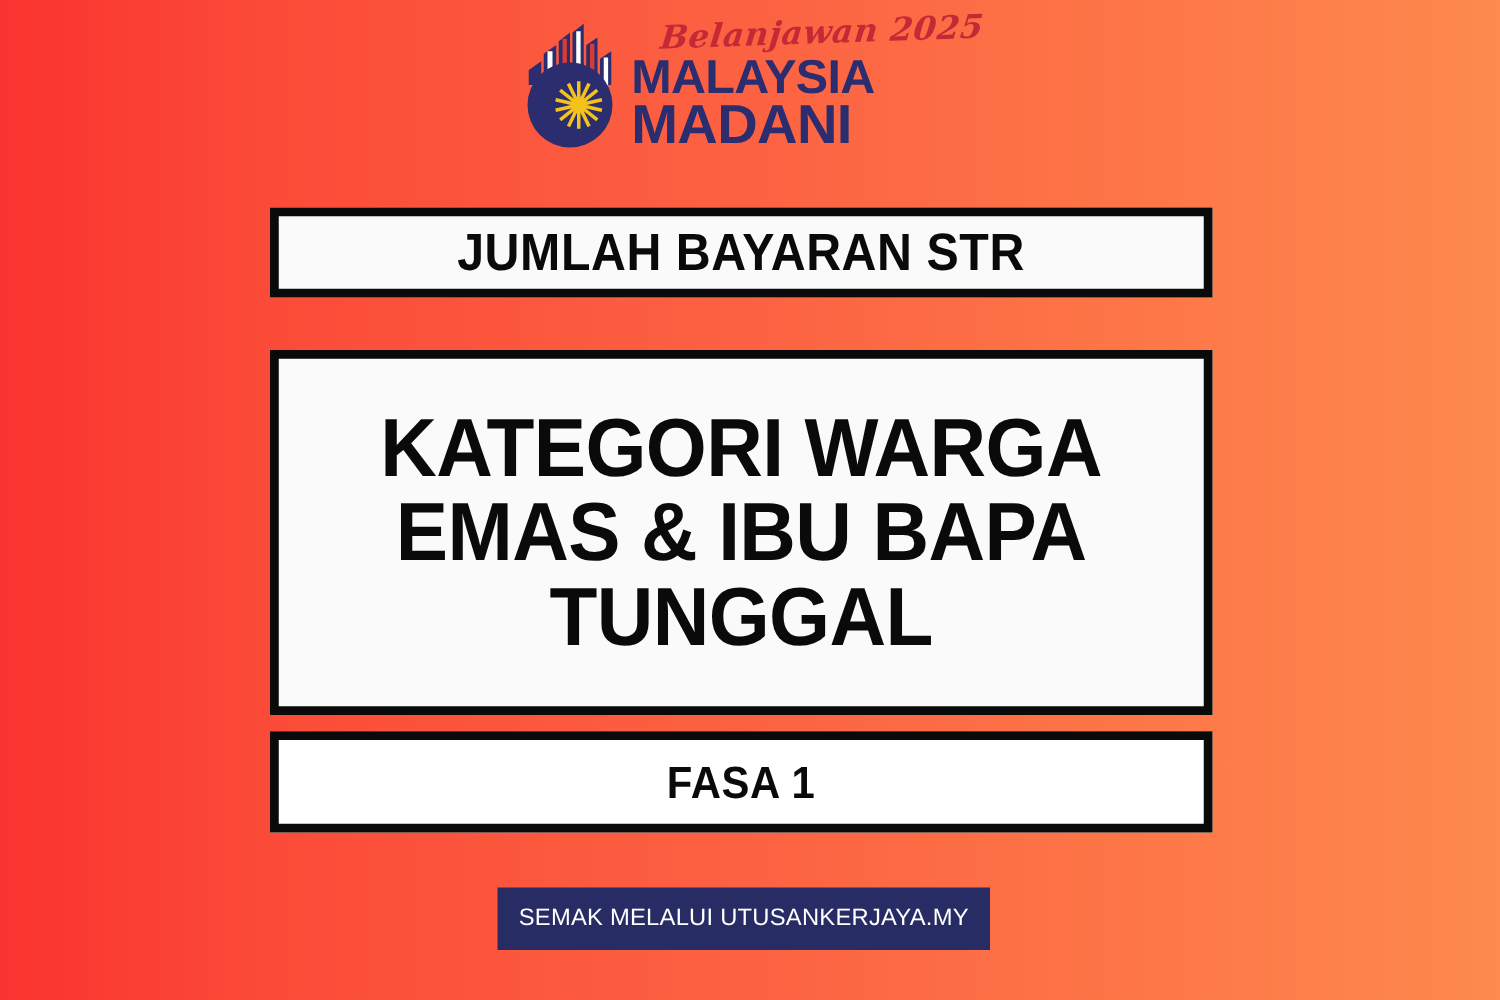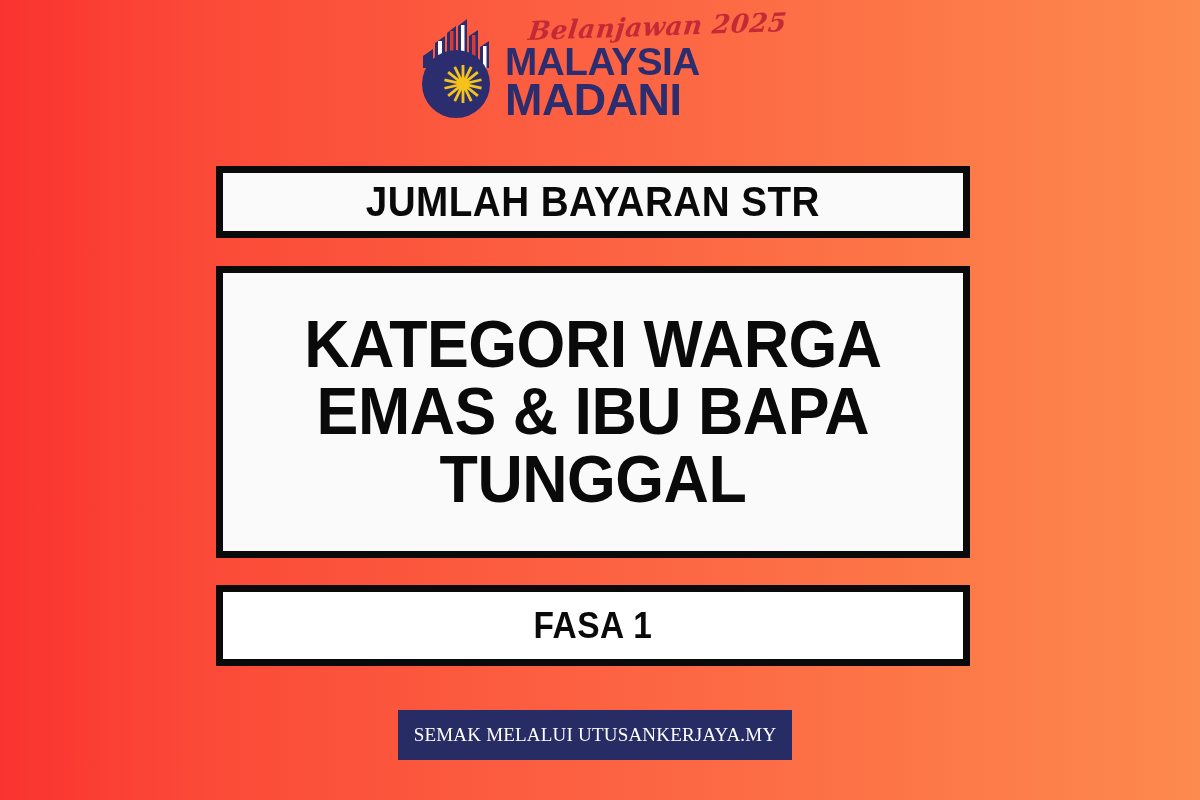--- a/index.html
+++ b/index.html
@@ -83,21 +83,21 @@
     width: 754px;
     box-sizing: border-box;
     background: #FAFAFA;
     border: 7px solid #0A0A0A;
     display: flex;
     align-items: center;
     justify-content: center;
     text-align: center;
   }
   .box-title   { top: 166px;  height: 72px; }
-  .box-main    { top: 266px;  height: 292px; }
+  .box-main    { top: 280px;  height: 292px; }
   .box-phase   { top: 585px;  height: 81px;  background: #FFFFFF; }
 
   .title-text {
     font-family: "Liberation Sans", sans-serif;
     font-weight: bold;
     font-size: 42px;
     color: #0A0A0A;
     letter-spacing: 0.5px;
     line-height: 1.05;
     transform: scaleX(0.92);
@@ -129,21 +129,21 @@
     top: 710px;
     width: 394px;
     height: 50px;
     background: #272C65;
     display: flex;
     align-items: center;
     justify-content: center;
     cursor: pointer;
   }
   .footer-button-label {
-    font-family: Liberation Serif, serif;
+    font-family: Liberation Sans, sans-serif;
     font-size: 19px;
     font-weight: normal;
     color: #FFFFFF;
     letter-spacing: 0.2px;
     white-space: nowrap;
     text-align: center;
   }
 </style>
 </head>
 <body>

